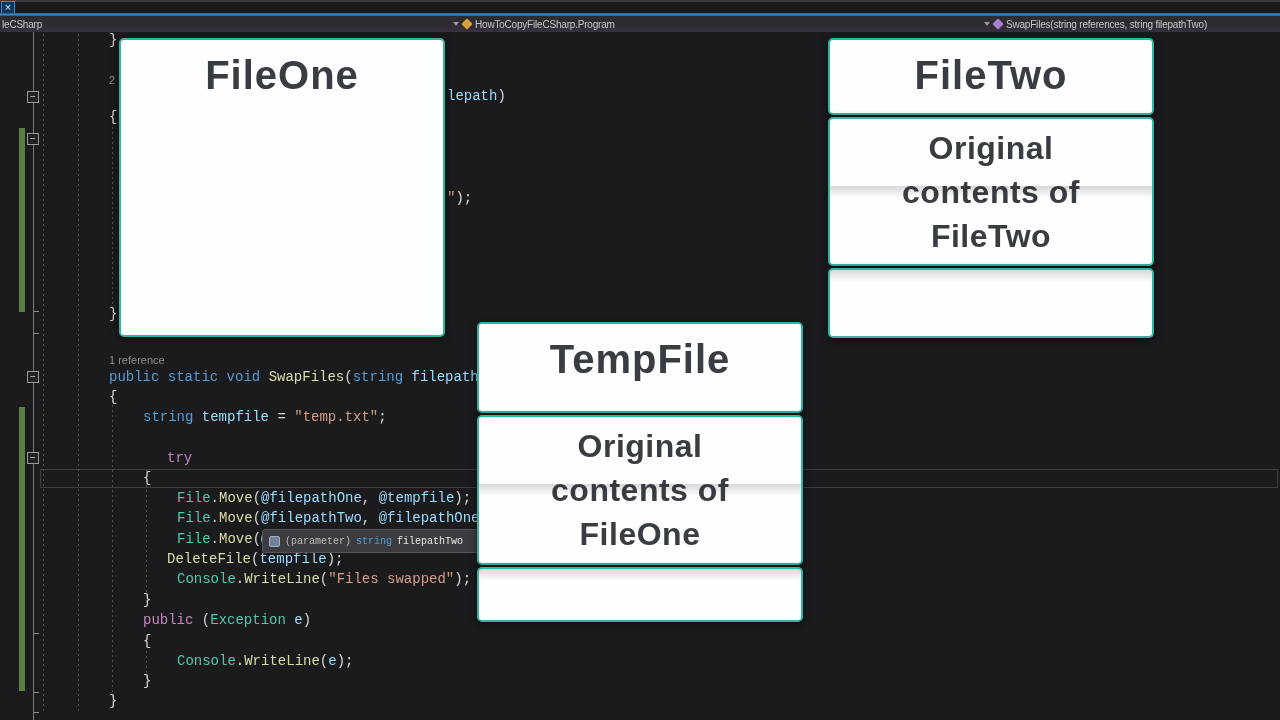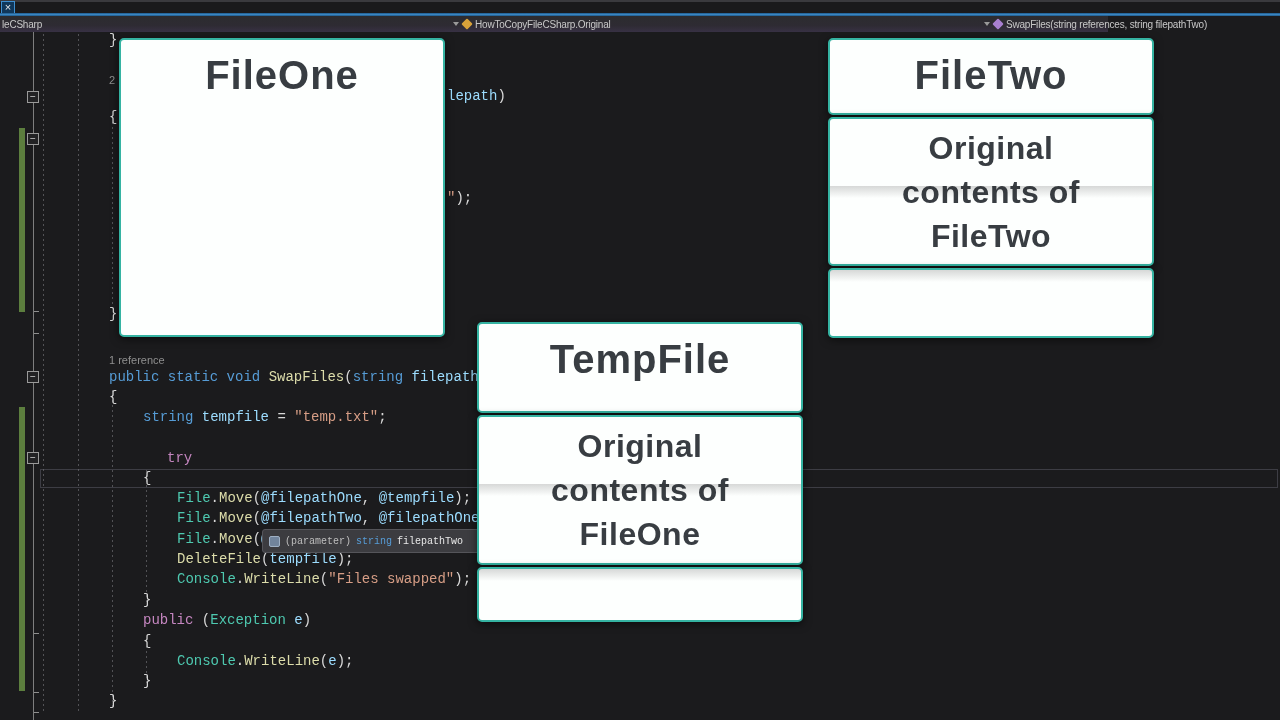--- a/index.html
+++ b/index.html
@@ -12,21 +12,21 @@
   #window-edge { position:absolute; left:0; top:0; width:1280px; height:2px; background:#3a3a3e; }
   #tab-row { position:absolute; left:0; top:2px; width:1280px; height:11px; background:#1a1a1c; }
   #tab-close {
     position:absolute; left:1px; top:1px; width:14px; height:13px;
     background:#10375a; border:1px solid #3f8fd0; color:#e8e8e8;
     font-size:11px; line-height:11px; text-align:center; cursor:pointer;
   }
   #accent-line { position:absolute; left:0; top:13px; width:1280px; height:3px;
     background:linear-gradient(180deg,#1e5a8c,#3a85c0 50%,#1e5a8c); }
   #navbar {
-    position:absolute; left:0; top:16px; width:1108px; height:16px;
+    position:absolute; left:0; top:16px; width:1280px; height:16px;
     background:linear-gradient(180deg,#2c2c2f 0%, #2e2b33 60%, #383144 100%);
     color:#c8c8c8; font-size:10px;
   }
   .crumb { position:absolute; top:0; height:16px; display:flex; align-items:center; gap:4px; cursor:pointer; }
   .crumb-label { white-space:nowrap; letter-spacing:-0.2px; }
   .caret { width:0; height:0; border-left:3.5px solid transparent; border-right:3.5px solid transparent; border-top:4px solid #9a9a9a; }
   .class-glyph { width:8px; height:8px; background:#d8a23a; transform:rotate(45deg); border-radius:1px; }
   .method-glyph { width:8px; height:8px; background:#a87fd0; transform:rotate(45deg); border-radius:1px; }
   
   #editor { position:absolute; left:0; top:32px; width:1280px; height:688px; background:transparent; }
@@ -82,21 +82,21 @@
   </div>
   <div id="accent-line"></div>
 
   <div id="navbar">
     <div class="crumb" style="left:2px">
       <span class="crumb-label">leCSharp</span>
     </div>
     <div class="crumb" style="left:453px">
       <span class="caret"></span>
       <span class="class-glyph"></span>
-      <span class="crumb-label">HowToCopyFileCSharp.Original</span>
+      <span class="crumb-label">HowToCopyFileCSharp.Program</span>
     </div>
     <div class="crumb" style="left:984px">
       <span class="caret"></span>
       <span class="method-glyph"></span>
       <span class="crumb-label">SwapFiles(string references, string filepathTwo)</span>
     </div>
   </div>
 
   <div id="editor">
     <div id="fold-line"></div>
@@ -127,21 +127,21 @@
       <div class="code-line" style="left: 109px; top: 272px;"><span style="color: rgb(216, 216, 216);">}</span></div>
       <div class="code-line lens" style="left: 109px; top: 321px;"><span style="color: rgb(143, 143, 143);">1 reference</span></div>
       <div class="code-line" style="left: 109px; top: 335px;"><span style="color: rgb(86, 156, 214);">public static void </span><span style="color: rgb(220, 220, 170);">SwapFiles</span><span style="color: rgb(216, 216, 216);">(</span><span style="color: rgb(86, 156, 214);">string </span><span style="color: rgb(156, 220, 254);">filepathOne</span><span style="color: rgb(216, 216, 216);">, </span><span style="color: rgb(86, 156, 214);">string </span><span style="color: rgb(156, 220, 254);">filepathTwo</span><span style="color: rgb(216, 216, 216);">)</span></div>
       <div class="code-line" style="left: 109px; top: 355px;"><span style="color: rgb(216, 216, 216);">{</span></div>
       <div class="code-line" style="left: 143px; top: 375px;"><span style="color: rgb(86, 156, 214);">string </span><span style="color: rgb(156, 220, 254);">tempfile</span><span style="color: rgb(216, 216, 216);"> = </span><span style="color: rgb(214, 157, 133);">"temp.txt"</span><span style="color: rgb(216, 216, 216);">;</span></div>
       <div class="code-line" style="left: 143px; top: 416px;"><span style="color: rgb(197, 134, 192); margin-left: 24px;">try</span></div>
       <div class="code-line" style="left: 143px; top: 436px;"><span style="color: rgb(216, 216, 216);">{</span></div>
       <div class="code-line" style="left: 177px; top: 456px;"><span style="color: rgb(78, 201, 176);">File</span><span style="color: rgb(216, 216, 216);">.</span><span style="color: rgb(220, 220, 170);">Move</span><span style="color: rgb(216, 216, 216);">(</span><span style="color: rgb(156, 220, 254);">@filepathOne</span><span style="color: rgb(216, 216, 216);">, </span><span style="color: rgb(156, 220, 254);">@tempfile</span><span style="color: rgb(216, 216, 216);">);</span></div>
       <div class="code-line" style="left: 177px; top: 476px;"><span style="color: rgb(78, 201, 176);">File</span><span style="color: rgb(216, 216, 216);">.</span><span style="color: rgb(220, 220, 170);">Move</span><span style="color: rgb(216, 216, 216);">(</span><span style="color: rgb(156, 220, 254);">@filepathTwo</span><span style="color: rgb(216, 216, 216);">, </span><span style="color: rgb(156, 220, 254);">@filepathOne</span><span style="color: rgb(216, 216, 216);">);</span></div>
       <div class="code-line" style="left: 177px; top: 497px;"><span style="color: rgb(78, 201, 176);">File</span><span style="color: rgb(216, 216, 216);">.</span><span style="color: rgb(220, 220, 170);">Move</span><span style="color: rgb(216, 216, 216);">(</span><span style="color: rgb(156, 220, 254);">@tempfile</span><span style="color: rgb(216, 216, 216);">, </span><span style="color: rgb(156, 220, 254);">@filepathTwo</span><span style="color: rgb(216, 216, 216);">);</span></div>
-      <div class="code-line" style="left: 177px; top: 517px;"><span style="color: rgb(220, 220, 170);">DeleteFile</span><span style="color: rgb(216, 216, 216);">(</span><span style="color: rgb(156, 220, 254);">tempfile</span><span style="color: rgb(216, 216, 216);">);</span></div>
+      <div class="code-line" style="left: 167px; top: 517px;"><span style="color: rgb(220, 220, 170);">DeleteFile</span><span style="color: rgb(216, 216, 216);">(</span><span style="color: rgb(156, 220, 254);">tempfile</span><span style="color: rgb(216, 216, 216);">);</span></div>
       <div class="code-line" style="left: 177px; top: 537px;"><span style="color: rgb(78, 201, 176);">Console</span><span style="color: rgb(216, 216, 216);">.</span><span style="color: rgb(220, 220, 170);">WriteLine</span><span style="color: rgb(216, 216, 216);">(</span><span style="color: rgb(214, 157, 133);">"Files swapped"</span><span style="color: rgb(216, 216, 216);">);</span></div>
       <div class="code-line" style="left: 143px; top: 558px;"><span style="color: rgb(216, 216, 216);">}</span></div>
       <div class="code-line" style="left: 143px; top: 578px;"><span style="color: rgb(197, 134, 192);">public</span><span style="color: rgb(216, 216, 216);"> (</span><span style="color: rgb(78, 201, 176);">Exception</span><span style="color: rgb(216, 216, 216);"> </span><span style="color: rgb(156, 220, 254);">e</span><span style="color: rgb(216, 216, 216);">)</span></div>
       <div class="code-line" style="left: 143px; top: 599px;"><span style="color: rgb(216, 216, 216);">{</span></div>
       <div class="code-line" style="left: 177px; top: 619px;"><span style="color: rgb(78, 201, 176);">Console</span><span style="color: rgb(216, 216, 216);">.</span><span style="color: rgb(220, 220, 170);">WriteLine</span><span style="color: rgb(216, 216, 216);">(</span><span style="color: rgb(156, 220, 254);">e</span><span style="color: rgb(216, 216, 216);">);</span></div>
       <div class="code-line" style="left: 143px; top: 639px;"><span style="color: rgb(216, 216, 216);">}</span></div>
       <div class="code-line" style="left: 109px; top: 659px;"><span style="color: rgb(216, 216, 216);">}</span></div>
     </div>
 
   <div id="param-tooltip">

